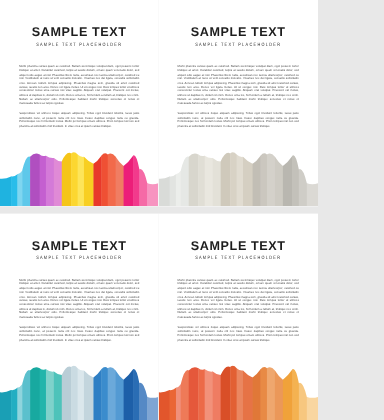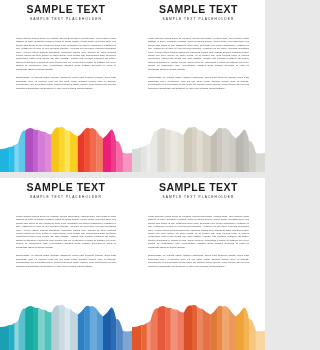--- a/index.html
+++ b/index.html
@@ -30,21 +30,21 @@
     display: flex;
     flex-direction: column;
   }
   .page-inner {
     position: relative;
     z-index: 2;
     padding: 0 16px;
   }
   .title-block {
     text-align: center;
-    margin-top: 4px;
+    margin-top: 22px;
   }
   .title {
     font-size: 10.5px;
     font-weight: bold;
     letter-spacing: 0.5px;
     color: #1d1d1d;
     line-height: 1;
     font-family: "Liberation Sans", sans-serif;
   }
   .subtitle {

